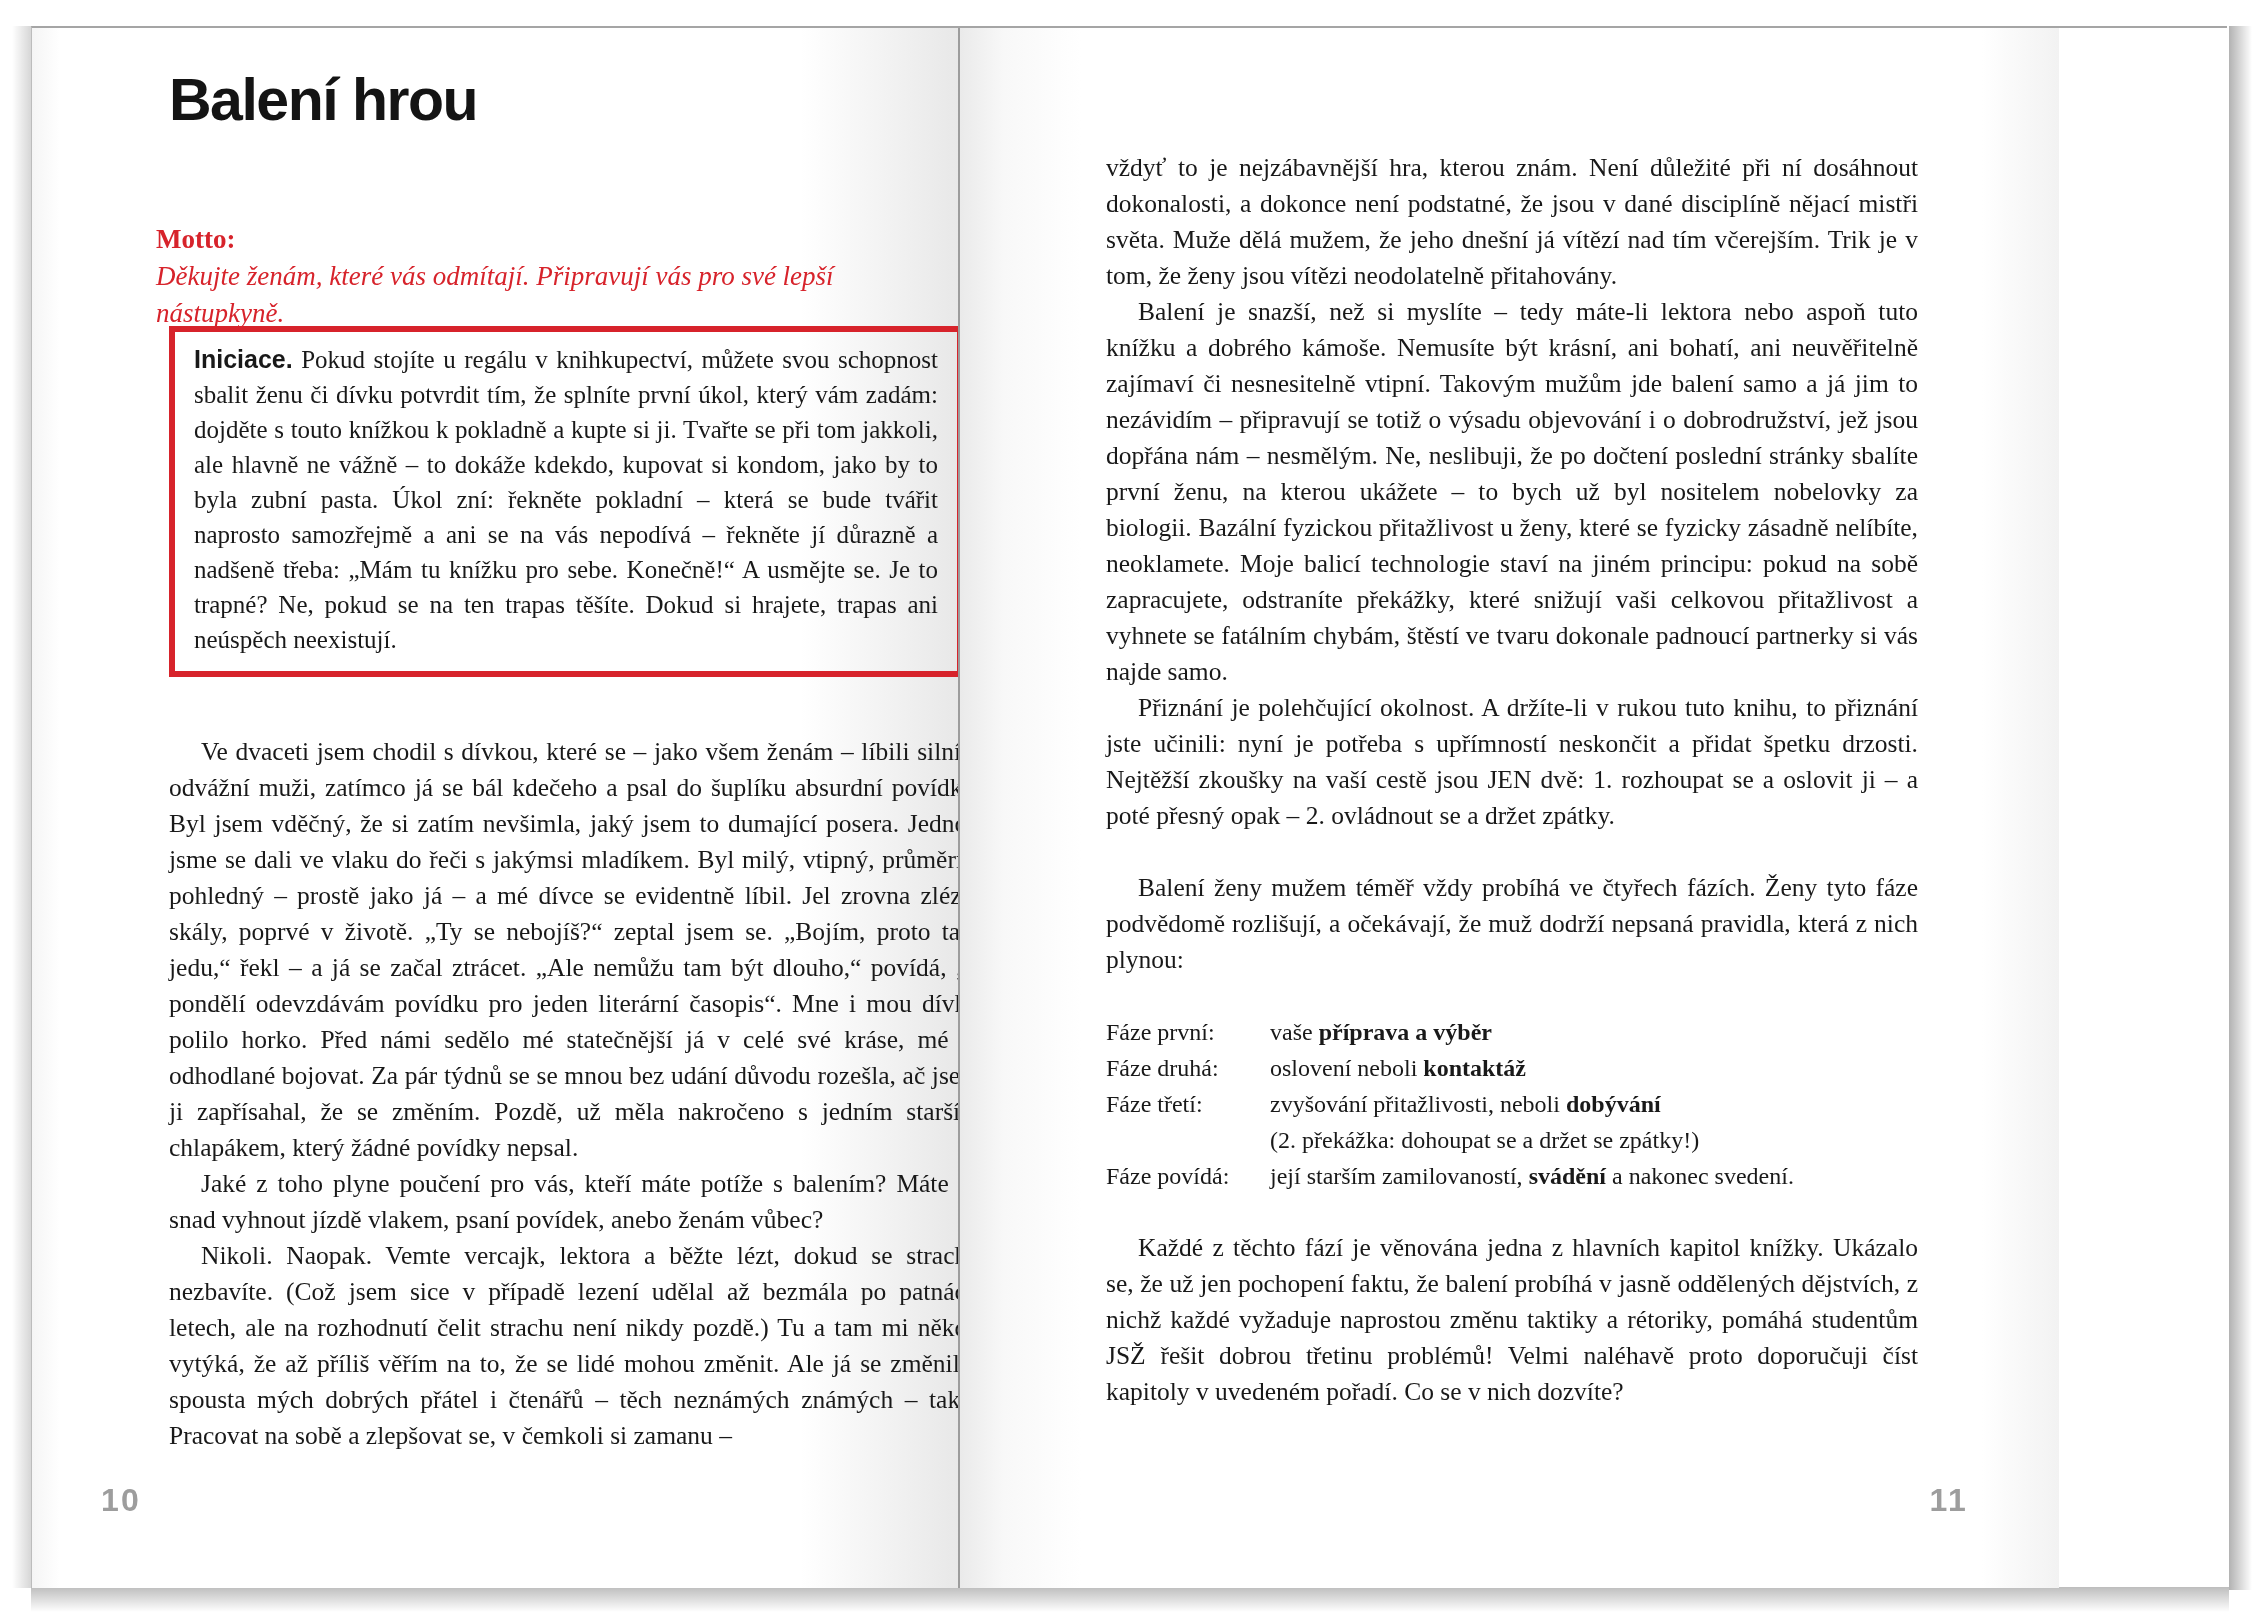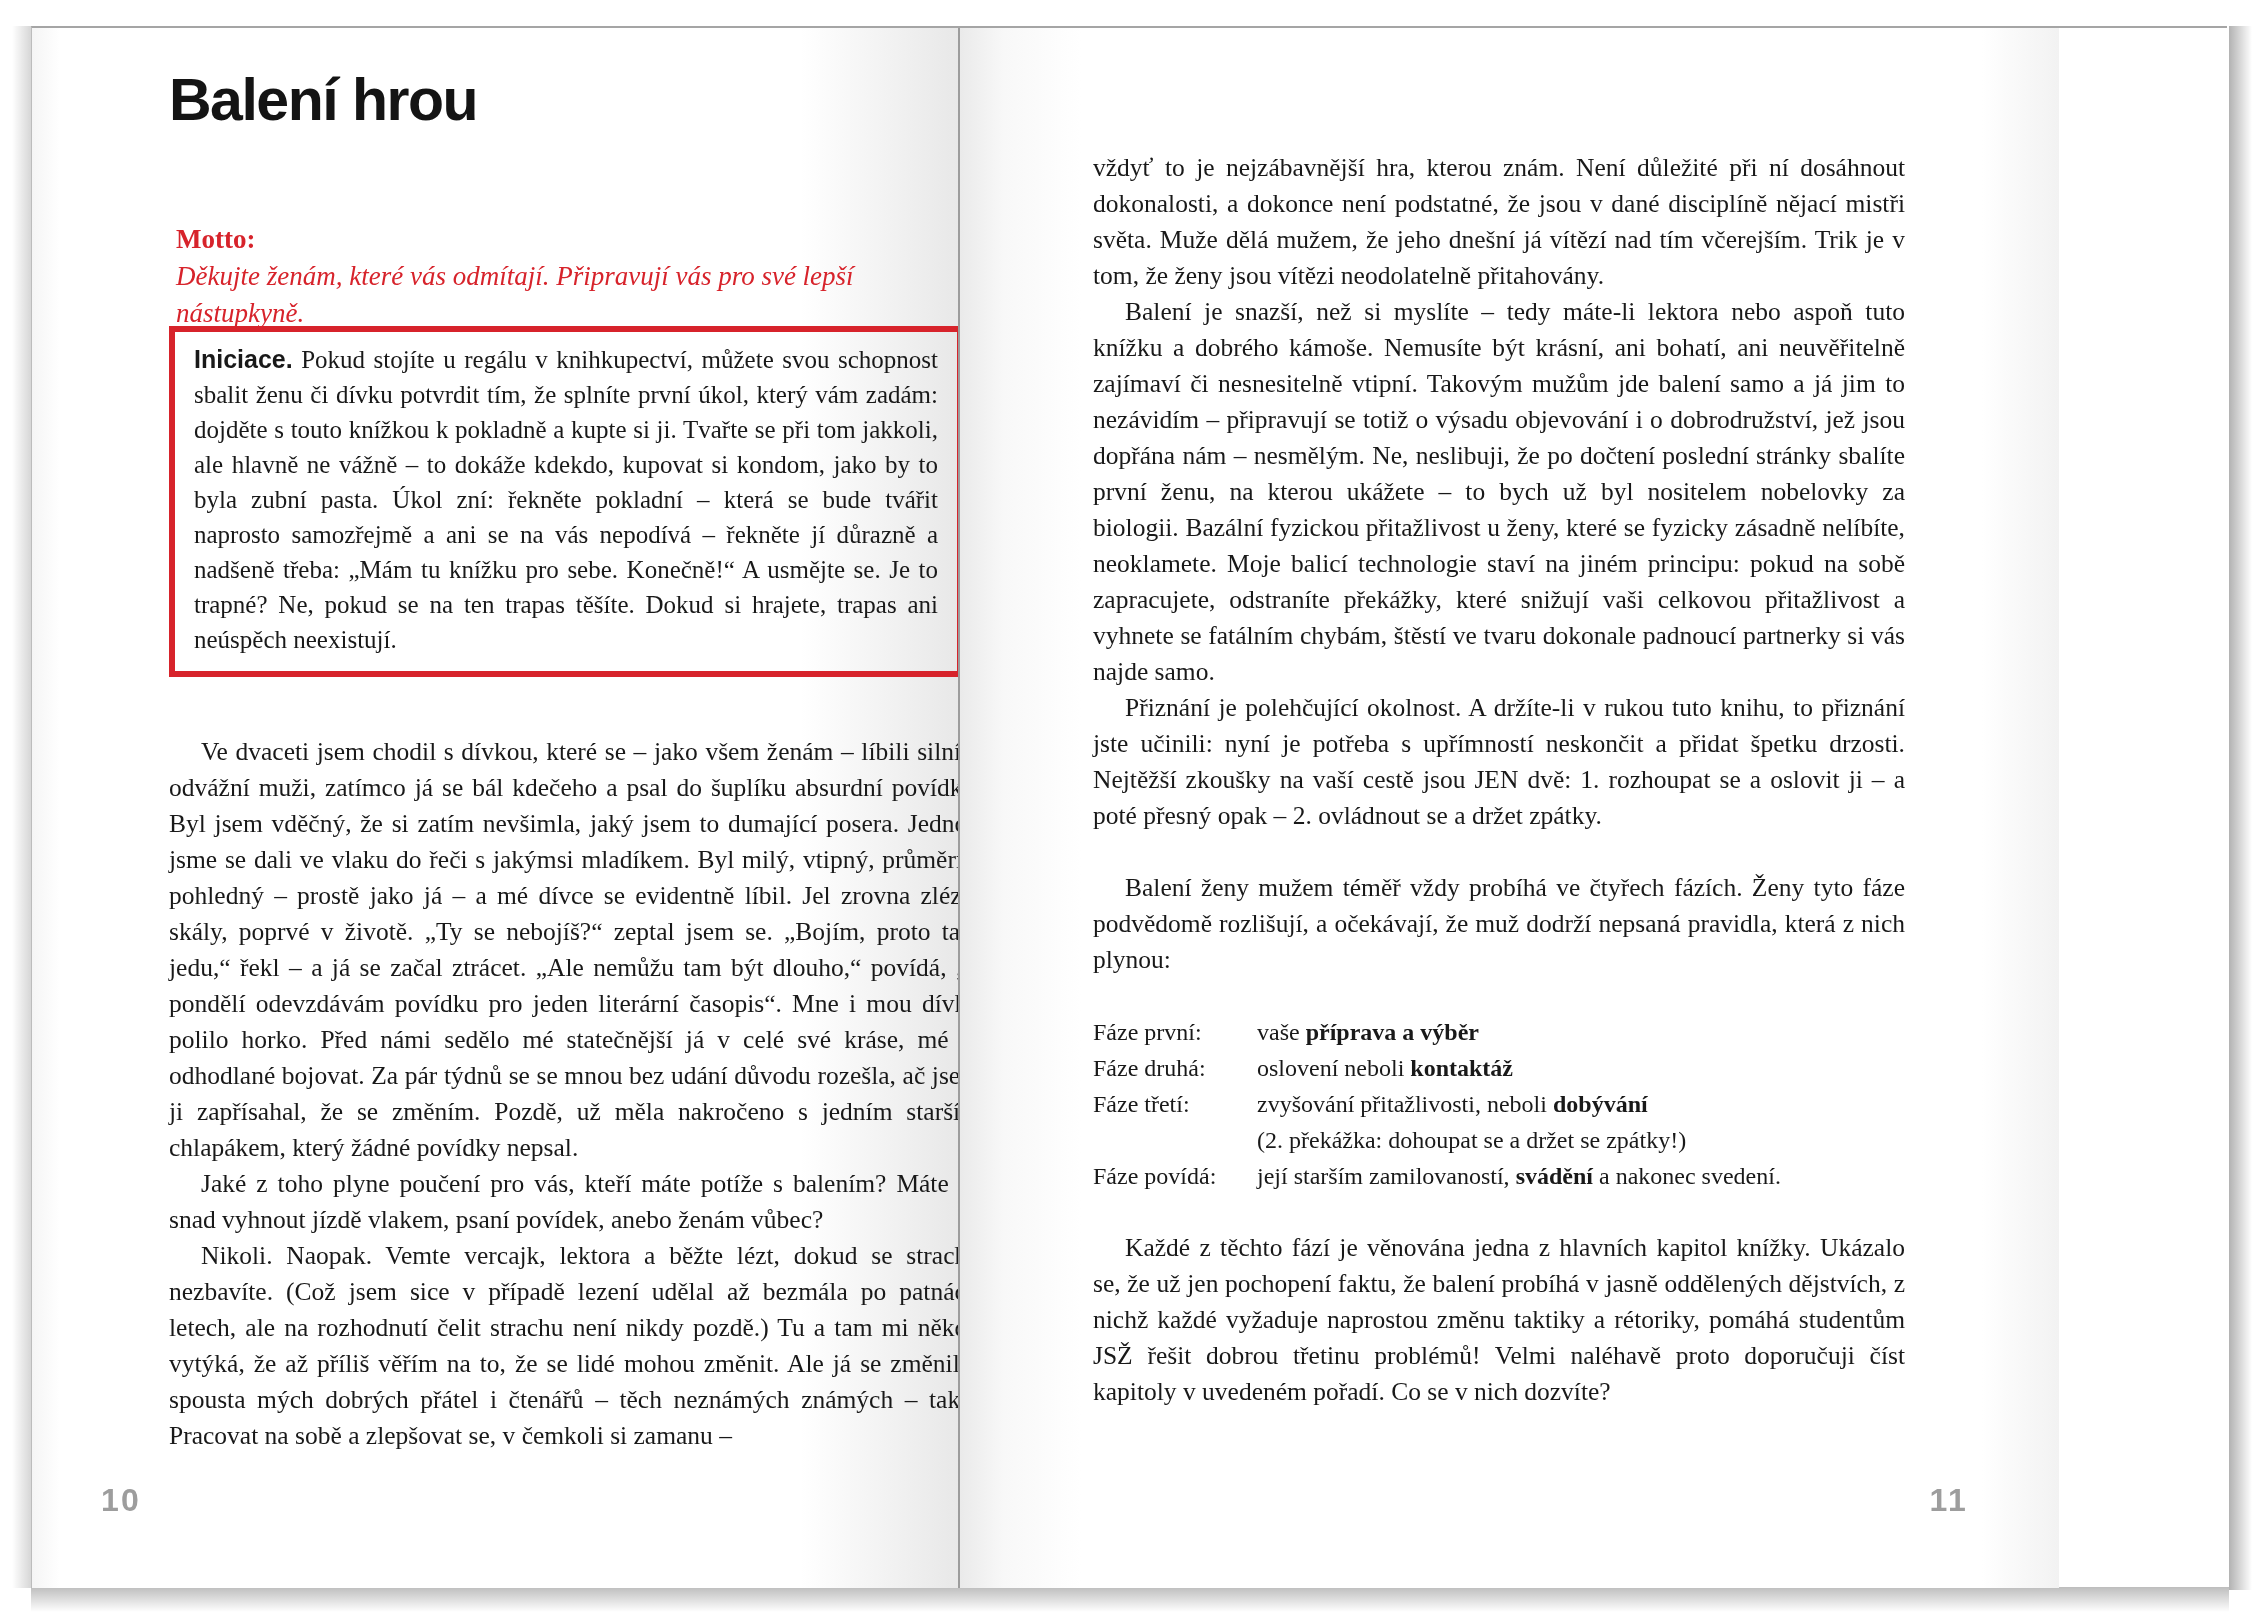--- a/index.html
+++ b/index.html
@@ -33,21 +33,21 @@
     background:linear-gradient(to right,rgba(0,0,0,0.30),rgba(0,0,0,0));}
   .shadow-bottom{position:absolute;left:31px;top:1587px;width:2198px;height:25px;
     background:linear-gradient(to bottom,rgba(0,0,0,0.26),rgba(0,0,0,0));}
 
   
   .chapter-title{
     position:absolute;left:137px;top:43px;
     font-family:"Liberation Sans",sans-serif;font-weight:bold;
     font-size:59px;line-height:1;letter-spacing:-1.5px;color:#141414;
   }
-  .motto-block{position:absolute;left:144px;top:193px;width:811px;}
+  .motto-block{position:absolute;left:124px;top:193px;width:811px;}
   .motto-label{color:var(--accent);font-weight:bold;font-size:27px;line-height:37px;}
   .motto-text{color:var(--accent);font-style:italic;font-size:27px;line-height:37px;}
   .init-box{
     position:absolute;left:137px;top:298px;width:794px;
     border:6.2px solid var(--accent);
     padding:10.8px 19px 14px 19px;
     font-size:25px;line-height:35px;text-align:justify;color:#191919;
   }
   .init-lead{font-family:"Liberation Sans",sans-serif;font-weight:bold;}
   .left-body{position:absolute;left:137px;top:706px;width:811px;}
@@ -56,21 +56,21 @@
   .space-before{margin-top:36px;}
   .pagenum{
     position:absolute;top:1454px;
     font-family:"Liberation Sans",sans-serif;font-weight:bold;
     font-size:32px;color:var(--pngray);letter-spacing:2.3px;
   }
   .pagenum-left{left:69px;}
   .pagenum-right{right:91px;}
 
   
-  .right-body{position:absolute;left:133px;top:122px;width:812px;}
+  .right-body{position:absolute;left:146px;top:122px;width:812px;}
   .phases{margin-top:36px;}
   .phase-row{display:flex;font-size:24px;line-height:36px;color:#191919;}
   .phase-label{flex:0 0 164px;}
   .phase-content{flex:1;}
   .phase-content .bold{font-weight:bold;}
 </style>
 </head>
 <body>
 
 <div class="shadow-left"></div>

